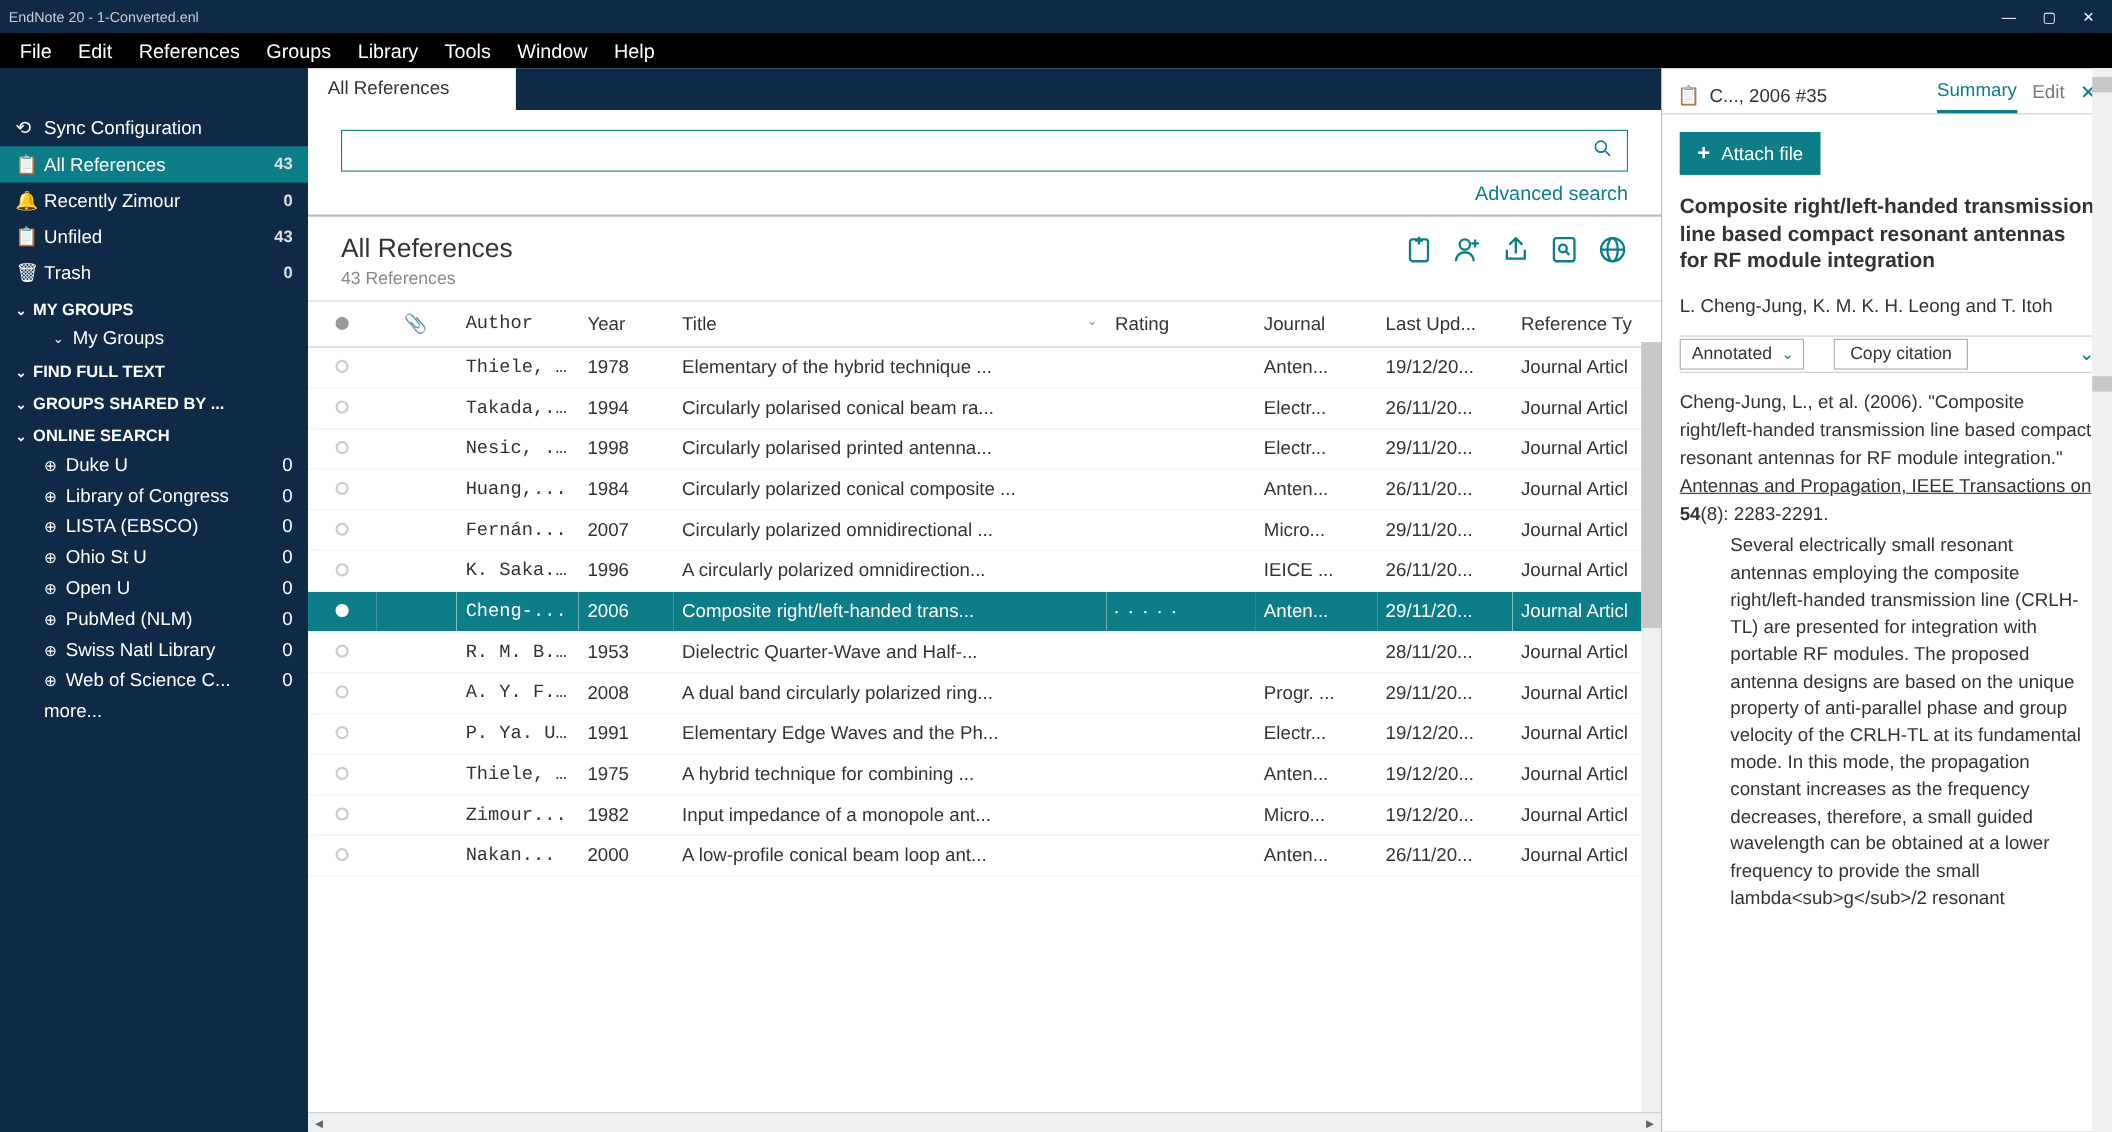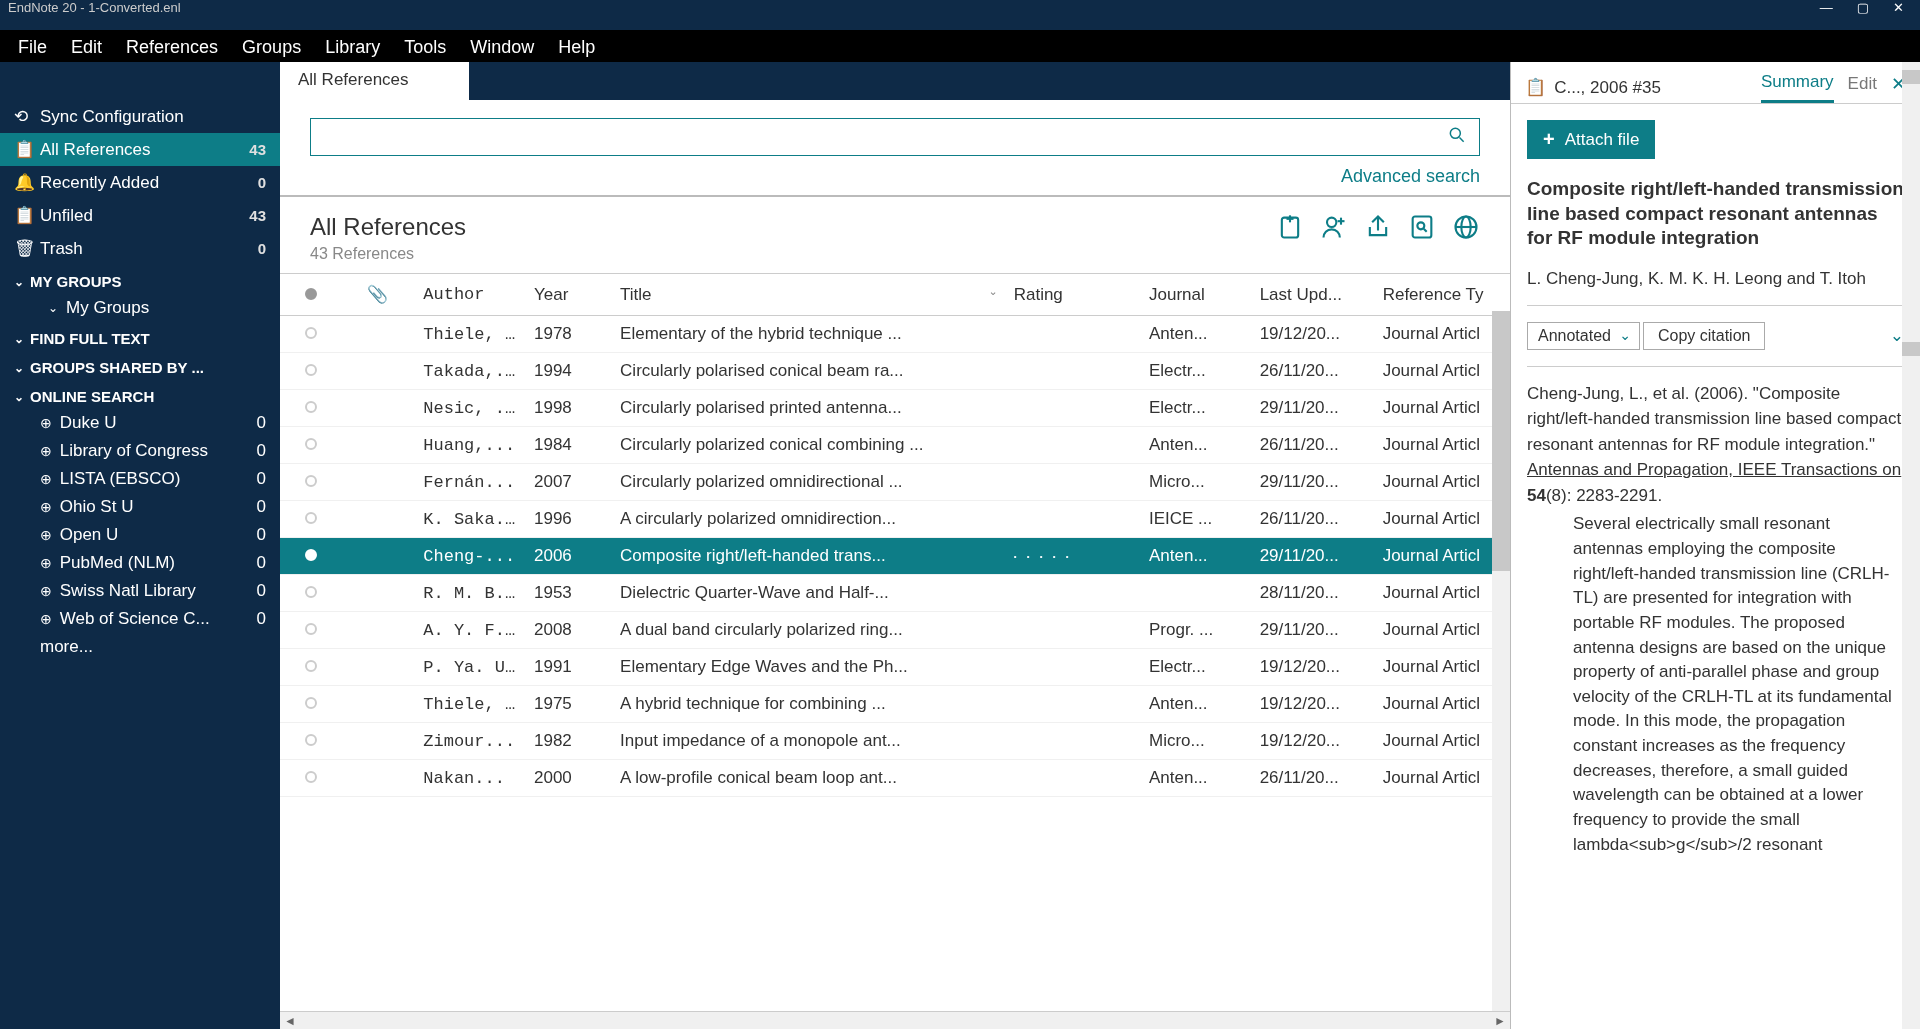--- a/index.html
+++ b/index.html
@@ -1,17 +1,17 @@
 <!DOCTYPE html>
 <html><head>
 <meta charset="utf-8">
 <style>
   * { box-sizing: border-box; margin: 0; padding: 0; }
   html, body { width: 1920px; height: 1029px; font-family: "Segoe UI", Arial, sans-serif; background: #0e2a47; color: #fff; overflow: hidden; }
-  .titlebar { height: 30px; background: #0e2a47; display: flex; align-items: flex-start; padding: 0 8px; color: #ccc; font-size: 13px; }
+  .titlebar { height: 30px; background: #0e2a47; display: flex; align-items: center; padding: 0 8px; color: #ccc; font-size: 13px; }
   .titlebar .title-text { flex: 1; }
   .titlebar .win-controls { display: flex; gap: 24px; padding-right: 8px; }
   .titlebar .win-controls span { color: #fff; cursor: pointer; font-size: 13px; }
   .menubar { height: 32px; background: #000000; display: flex; align-items: flex-end; padding: 0 8px; gap: 4px; font-size: 18px; }
   .menubar .menu-item { padding: 4px 10px; cursor: pointer; }
   .main-area { display: flex; height: calc(1029px - 62px); }
   .sidebar { width: 280px; background: #0e2a47; color: #fff; display: flex; flex-direction: column; padding-top: 38px; font-size: 17px; }
   .sidebar .nav-item { display: flex; align-items: center; padding: 6px 14px; cursor: pointer; justify-content: space-between; }
   .sidebar .nav-item.active { background: #0d7d87; }
   .sidebar .nav-item .icon { width: 18px; display: inline-block; margin-right: 8px; }
@@ -58,21 +58,21 @@
   .details-tabs { display: flex; align-items: center; padding: 10px 14px 0; gap: 14px; border-bottom: 1.5px solid #ccc; font-size: 17px; }
   .details-tabs .crumb { color: #333; flex: 1; display: flex; align-items: center; gap: 8px; overflow: hidden; }
   .details-tabs .crumb-icon { color: #0d7d87; }
   .details-tabs .dtab { padding-bottom: 8px; cursor: pointer; color: #777; }
   .details-tabs .dtab.active { color: #0d7d87; border-bottom: 3px solid #0d7d87; font-weight: 500; }
   .details-tabs .close-x { color: #0d7d87; font-size: 18px; cursor: pointer; padding-bottom: 8px; }
   .details-body { padding: 16px; overflow-y: auto; flex: 1; font-size: 17px; }
   .attach-btn { background: #0d7d87; color: #fff; padding: 8px 16px; font-size: 17px; display: inline-flex; align-items: center; gap: 10px; cursor: pointer; margin-bottom: 18px; }
   .ref-title { font-size: 19px; font-weight: bold; line-height: 1.3; margin-bottom: 16px; }
   .ref-authors { margin-bottom: 14px; line-height: 1.4; }
-  .style-row { display: flex; align-items: center; gap: 3px; border-top: 1.5px solid #ccc; border-bottom: 1.5px solid #ccc; padding: 16px 0; margin-bottom: 14px; }
+  .style-row { display: flex; align-items: center; gap: 27px; border-top: 1.5px solid #ccc; border-bottom: 1.5px solid #ccc; padding: 2px 0; margin-bottom: 14px; }
   .style-select { border: 1px solid #aaa; padding: 4px 28px 4px 10px; position: relative; cursor: pointer; font-size: 16px; }
   .style-select::after { content: "⌄"; position: absolute; right: 8px; top: 4px; color: #0d7d87; font-size: 14px; }
   .copy-cit { border: 1px solid #aaa; padding: 4px 14px; cursor: pointer; font-size: 16px; text-align: center; }
   .style-row .expand { color: #0d7d87; margin-left: auto; cursor: pointer; }
   .citation-text { line-height: 1.5; font-size: 17px; }
   .citation-text .journal-name { text-decoration: underline; }
   .abstract { margin-top: 4px; padding-left: 46px; line-height: 1.45; font-size: 17px; }
   .vscroll-stub { position: absolute; right: 0; top: 38px; bottom: 0; width: 18px; background: #f0f0f0; }
   .vscroll-stub .thumb { background: #c8c8c8; width: 100%; position: absolute; }
   .sort-caret { float: right; color: #888; font-size: 11px; }
@@ -107,21 +107,21 @@
   <div class="sidebar">
     <div class="nav-item">
       <span class="label"><span class="icon">⟲</span><span>Sync Configuration</span></span>
     </div>
     <div id="nav-items">
         <div class="nav-item active">
           <span class="label"><span class="icon">📋</span><span>All References</span></span>
           <span class="count">43</span>
         </div>
         <div class="nav-item">
-          <span class="label"><span class="icon">🔔</span><span>Recently Added</span></span>
+          <span class="label"><span class="icon">🔔</span><span>Recently Zimour</span></span>
           <span class="count">0</span>
         </div>
         <div class="nav-item">
           <span class="label"><span class="icon">📋</span><span>Unfiled</span></span>
           <span class="count">43</span>
         </div>
         <div class="nav-item">
           <span class="label"><span class="icon">🗑</span><span>Trash</span></span>
           <span class="count">0</span>
         </div>
@@ -309,21 +309,21 @@
               <td class="col-rating rating-dots"></td>
               <td class="col-journal">Electr...</td>
               <td class="col-updated">29/11/20...</td>
               <td class="col-reftype">Journal Articl</td>
             </tr>
             <tr>
               <td class="col-dot"><span class="circle-dot"></span></td>
               <td class="col-clip"></td>
               <td class="col-author">Huang,...</td>
               <td class="col-year">1984</td>
-              <td class="col-title">Circularly polarized conical combining ...</td>
+              <td class="col-title">Circularly polarized conical composite ...</td>
               <td class="col-rating rating-dots"></td>
               <td class="col-journal">Anten...</td>
               <td class="col-updated">26/11/20...</td>
               <td class="col-reftype">Journal Articl</td>
             </tr>
             <tr>
               <td class="col-dot"><span class="circle-dot"></span></td>
               <td class="col-clip"></td>
               <td class="col-author">Fernán...</td>
               <td class="col-year">2007</td>

